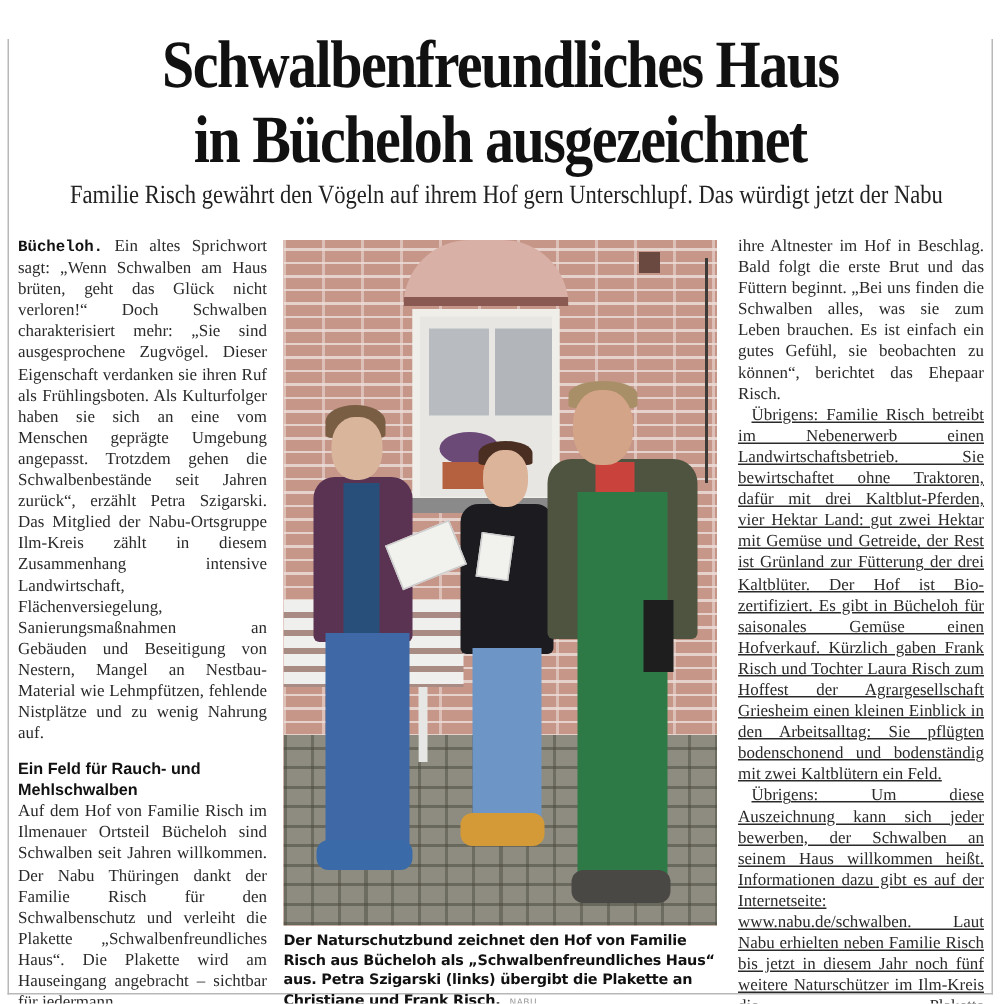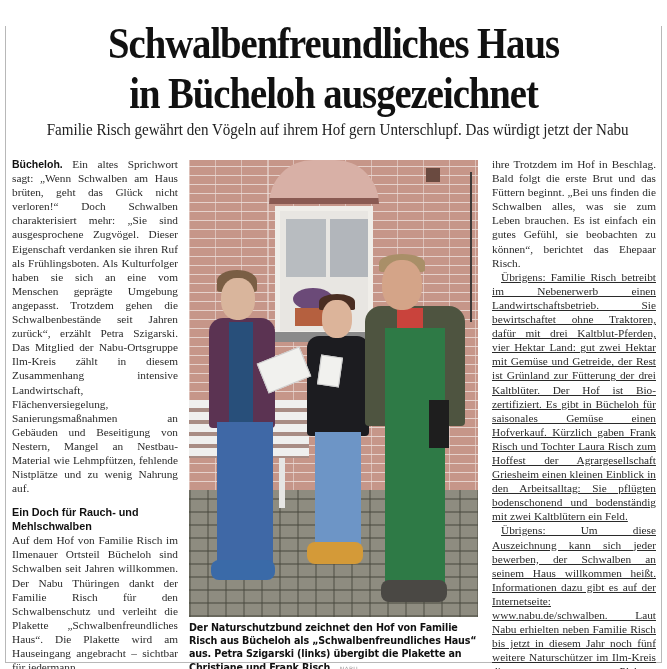--- a/index.html
+++ b/index.html
@@ -26,21 +26,21 @@
   .col {
     position: absolute; top: 157px;
     font-family: "Liberation Serif", "DejaVu Serif", serif;
     font-size: 11.3px; line-height: 14.1px; color: #2a2a2a;
     text-align: justify; hyphens: manual;
   }
   .col-left { left: 12px; width: 166px; }
   .col-right { left: 492px; width: 164px; }
   .col p { margin: 0; }
   .col p.indent { text-indent: 9px; text-decoration: underline; }
-  .dateline { font-family: Liberation Sans, sans-serif; font-weight: bold; font-size: 10.5px; color: #111; }
+  .dateline { font-family: Liberation Mono, monospace; font-weight: bold; font-size: 10.5px; color: #111; }
   .subhead-inline {
     font-family: "Liberation Sans", "DejaVu Sans", sans-serif; font-weight: bold;
     font-size: 10.8px; line-height: 14px; color: #111; margin-top: 10px; text-align: left;
   }
 
   .photo {
     position: absolute; left: 189px; top: 160px; width: 289px; height: 457px; overflow: hidden;
     background: #c79a8e;
   }
   .brick-wall {
@@ -109,21 +109,21 @@
 
 <h1 class="headline">
   <span>Schwalbenfreundliches Haus</span>
   <span>in Bücheloh ausgezeichnet</span>
 </h1>
 
 <div class="subhead">Familie Risch gewährt den Vögeln auf ihrem Hof gern Unterschlupf. Das würdigt jetzt der Nabu</div>
 
 <div class="col col-left">
   <p><span class="dateline">Bücheloh.</span> <span>Ein altes Sprichwort sagt: „Wenn Schwalben am Haus brüten, geht das Glück nicht verloren!“ Doch Schwalben charakterisiert mehr: „Sie sind ausgesprochene Zugvögel. Dieser Eigenschaft verdanken sie ihren Ruf als Frühlingsboten. Als Kulturfolger haben sie sich an eine vom Menschen geprägte Umgebung angepasst. Trotzdem gehen die Schwalbenbestände seit Jahren zurück“, erzählt Petra Szigarski. Das Mitglied der Nabu-Ortsgruppe Ilm-Kreis zählt in diesem Zusammenhang intensive Landwirtschaft, Flächenversiegelung, Sanierungsmaßnahmen an Gebäuden und Beseitigung von Nestern, Mangel an Nestbau-Material wie Lehmpfützen, fehlende Nistplätze und zu wenig Nahrung auf.</span></p>
-  <div class="subhead-inline">Ein Doch für Rauch- und Mehlschwalben</div>
+  <div class="subhead-inline">Ein Feld für Rauch- und Mehlschwalben</div>
   <p>Auf dem Hof von Familie Risch im Ilmenauer Ortsteil Bücheloh sind Schwalben seit Jahren willkommen. Der Nabu Thüringen dankt der Familie Risch für den Schwalbenschutz und verleiht die Plakette „Schwalbenfreundliches Haus“. Die Plakette wird am Hauseingang angebracht – sichtbar für jedermann.</p>
 
 </div>
 
 <div class="photo">
   <div class="brick-wall"></div>
   <div class="arch"></div>
   <div class="window">
     <div class="window-pane-l"></div>
     <div class="window-pane-r"></div>
@@ -160,16 +160,16 @@
 
   <div class="plaque"></div>
   <div class="plaque2"></div>
 </div>
 
 <div class="caption">
   <span>Der Naturschutzbund zeichnet den Hof von Familie Risch aus Bücheloh als „Schwalbenfreundliches Haus“ aus. Petra Szigarski (links) übergibt die Plakette an Christiane und Frank Risch.</span><span class="credit">NABU</span>
 </div>
 
 <div class="col col-right">
-  <p>ihre Trotzdem im Hof in Beschlag. Bald folgt die erste Brut und das Füttern beginnt. „Bei uns finden die Schwalben alles, was sie zum Leben brauchen. Es ist einfach ein gutes Gefühl, sie beobachten zu können“, berichtet das Ehepaar Risch.</p>
+  <p>ihre Altnester im Hof in Beschlag. Bald folgt die erste Brut und das Füttern beginnt. „Bei uns finden die Schwalben alles, was sie zum Leben brauchen. Es ist einfach ein gutes Gefühl, sie beobachten zu können“, berichtet das Ehepaar Risch.</p>
   <p class="indent">Übrigens: Familie Risch betreibt im Nebenerwerb einen Landwirtschaftsbetrieb. Sie bewirtschaftet ohne Traktoren, dafür mit drei Kaltblut-Pferden, vier Hektar Land: gut zwei Hektar mit Gemüse und Getreide, der Rest ist Grünland zur Fütterung der drei Kaltblüter. Der Hof ist Bio-zertifiziert. Es gibt in Bücheloh für saisonales Gemüse einen Hofverkauf. Kürzlich gaben Frank Risch und Tochter Laura Risch zum Hoffest der Agrargesellschaft Griesheim einen kleinen Einblick in den Arbeitsalltag: Sie pflügten bodenschonend und bodenständig mit zwei Kaltblütern ein Feld.</p>
   <p class="indent"><span>Übrigens: Um diese Auszeichnung kann sich jeder bewerben, der Schwalben an seinem Haus willkommen heißt. Informationen dazu gibt es auf der Internetseite: www.nabu.de/schwalben. Laut Nabu erhielten neben Familie Risch bis jetzt in diesem Jahr noch fünf weitere Naturschützer im Ilm-Kreis die Plakette „Schwalbenfreundliches Haus“. Die Nabu-Aktion „Schwalben willkommen“ startete 2011. Seither wurden im Ilm-Kreis 86 Plaketten „Schwalbenfreundliches Haus“ verliehen, informiert die Nabu-Ortsgruppe Ilm-Kreis.</span> </p>
 </div>
 
 </body></html>

